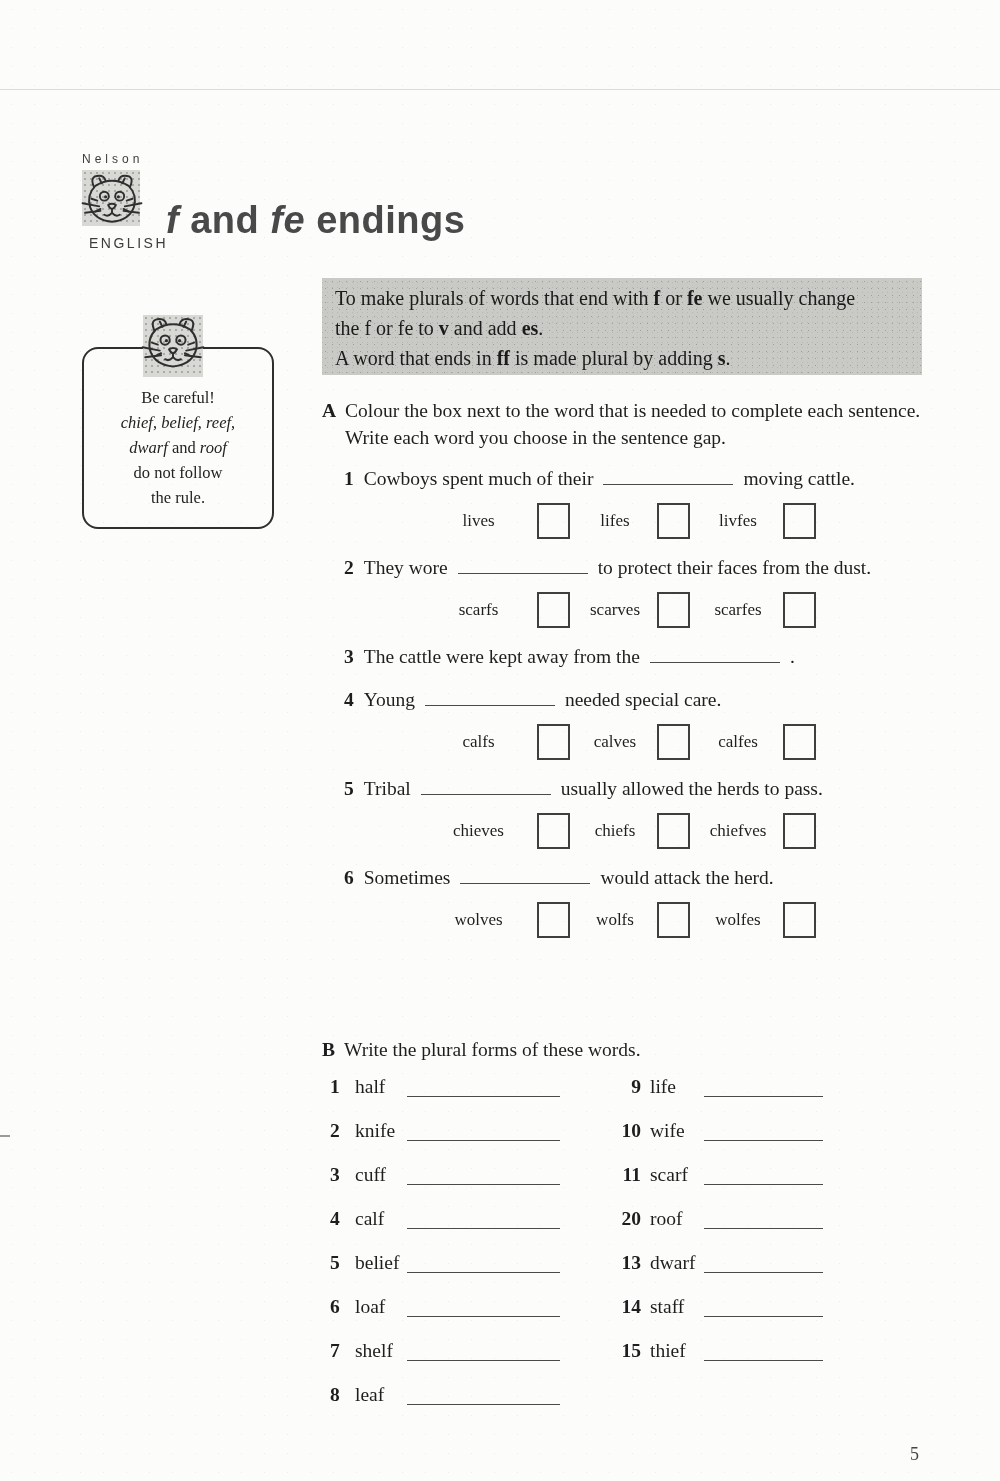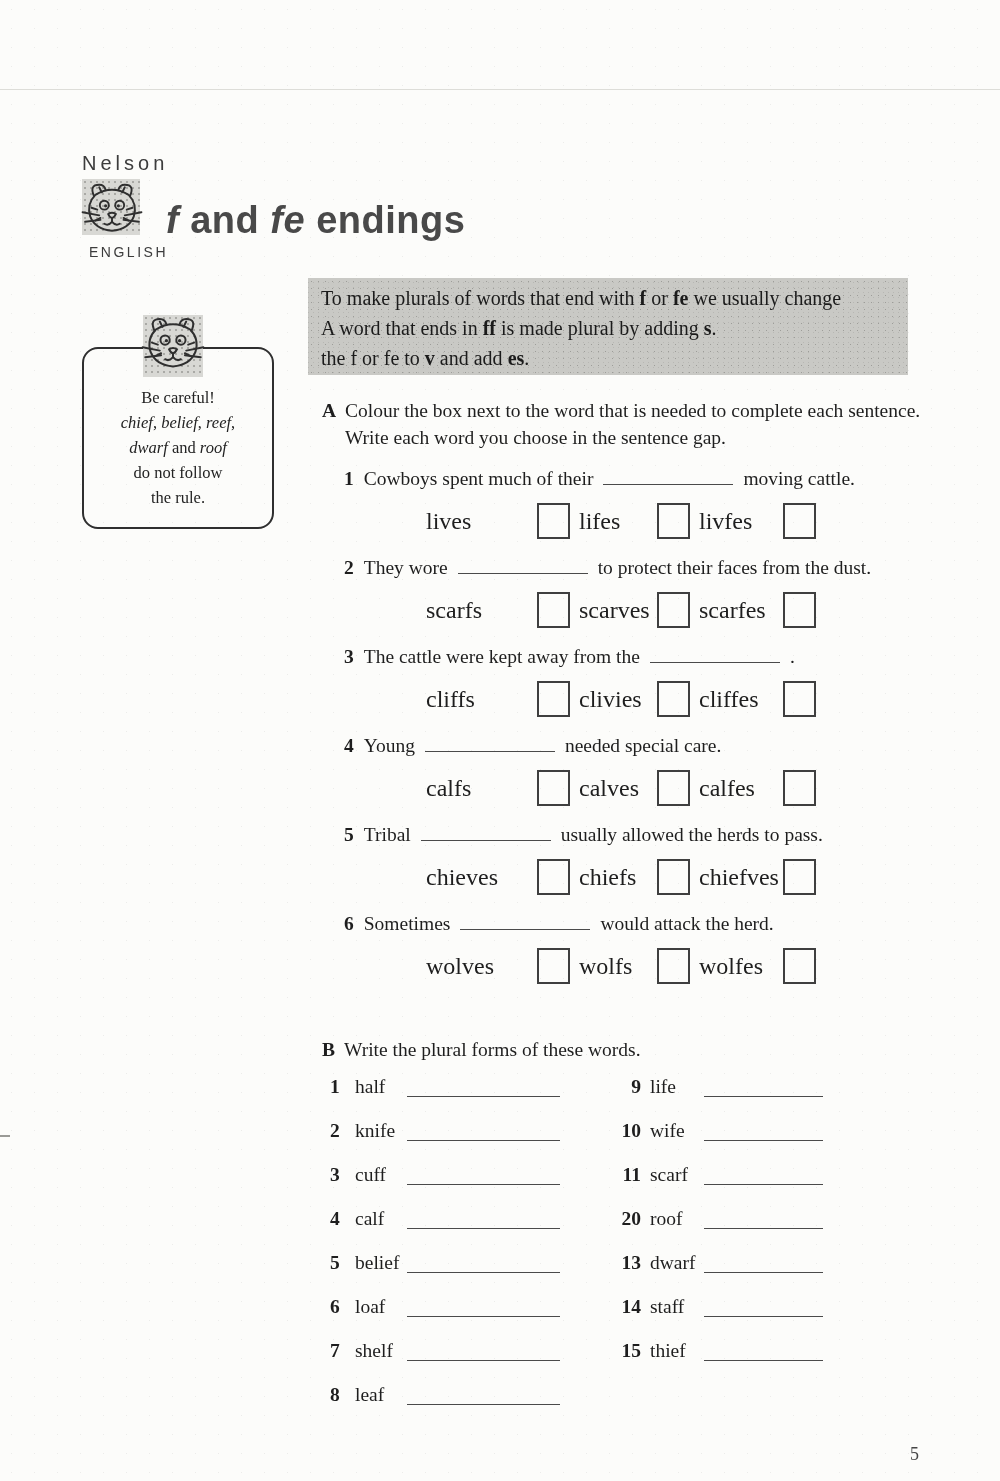--- a/index.html
+++ b/index.html
@@ -13,40 +13,40 @@
     font-family:"Liberation Serif", serif;
     color:#222;
     overflow:hidden;
   }
   
   .scan-line{position:absolute;top:89px;left:0;width:100%;height:1px;background:#ddddd8;}
   .margin-dash{position:absolute;top:1135px;left:0;width:10px;height:2px;background:#9a9a96;}
 
   
   .logo{position:absolute;left:78px;top:152px;width:90px;font-family:"Liberation Sans", sans-serif;color:#3c3c3c;}
-  .logo-top{font-size:20px;letter-spacing:4px;padding-left:4px;}
+  .logo-top{font-size:12px;letter-spacing:4px;padding-left:4px;}
   .logo-tiger-wrap{position:relative;width:68px;height:64px;margin-top:2px;}
   .speckle{
     background-color:#d8d8d4;
     background-image:radial-gradient(#a9a9a5 0.8px, transparent 0.8px),radial-gradient(#c2c2be 0.7px, transparent 0.7px);
     background-size:6px 6px,4px 4px;background-position:0 0,2px 3px;
   }
   .logo-speckle{position:absolute;left:4px;top:2px;width:58px;height:56px;}
   .tiger-svg{position:absolute;left:0;top:0;width:68px;height:64px;}
   .logo-bottom{font-size:14px;letter-spacing:2.5px;margin-top:3px;text-align:right;}
 
   .page-title{
     position:absolute;left:166px;top:174px;
     font-family:"Liberation Sans", sans-serif;
     font-weight:700;font-size:38px;letter-spacing:0.5px;color:#494949;
   }
 
   
   .rule-box{
-    position:absolute;left:308px;top:278px;width:600px;height:97px;
+    position:absolute;left:322px;top:278px;width:600px;height:97px;
     box-sizing:border-box;padding:5px 13px;
     background-color:#c9c9c5;
     background-image:radial-gradient(#9d9d99 0.8px, transparent 0.8px),radial-gradient(#b7b7b3 0.7px, transparent 0.7px);
     background-size:7px 7px,5px 5px;background-position:0 0,3px 2px;
     font-size:20px;line-height:30px;color:#1b1b1b;
   }
 
   
   .careful-box{
     position:absolute;left:82px;top:347px;width:192px;height:182px;
@@ -71,21 +71,21 @@
   .q-num{font-weight:700;margin-right:10px;}
   .blank{
     display:inline-block;width:130px;height:14px;
     border-bottom:1.5px solid #4a4a4a;margin:0 10px;vertical-align:baseline;
   }
   .q-options{
     display:grid;grid-template-columns:105px 36px 72px 36px 78px 36px;
     column-gap:6px;align-items:center;
     margin:8px 0 0 82px;height:38px;
   }
-  .opt-label{font-size:24px;color:#1e1e1e;text-align:left;}
+  .opt-label{font-size:17px;color:#1e1e1e;text-align:center;}
   .checkbox{
     width:33px;height:36px;box-sizing:border-box;
     border:2px solid #3f3f3f;background:transparent;
   }
 
   
   .b-grid{position:absolute;left:330px;top:1072px;display:grid;grid-template-columns:230px 210px;column-gap:53px;}
   .b-row{display:flex;align-items:baseline;line-height:30px;margin-bottom:14px;font-size:19.5px;color:#1e1e1e;}
   .b-num{font-weight:700;flex:0 0 16px;}
   .b-col-right .b-num{flex:0 0 28px;text-align:right;}
@@ -133,22 +133,22 @@
         </g>
       </svg>
     </div>
     <div class="logo-bottom">ENGLISH</div>
   </div>
 
   <h1 class="page-title"><span style="font-style: italic;">f</span><span> and </span><span style="font-style: italic;">fe</span><span> endings</span></h1>
 
   <div class="rule-box">
     <div><span>To make plurals of words that end with </span><span style="font-weight: 700;">f</span><span> or </span><span style="font-weight: 700;">fe</span><span> we usually change</span></div>
+    <div><span>the f or fe to </span><span style="font-weight: 700;">v</span><span> and add </span><span style="font-weight: 700;">es</span><span>.</span></div>
     <div><span>A word that ends in </span><span style="font-weight: 700;">ff</span><span> is made plural by adding </span><span style="font-weight: 700;">s</span><span>.</span></div>
-    <div><span>the f or fe to </span><span style="font-weight: 700;">v</span><span> and add </span><span style="font-weight: 700;">es</span><span>.</span></div>
   </div>
 
   <div class="careful-box">
     <div class="careful-text">
       <div><span>Be careful!</span></div>
       <div><span style="font-style: italic;">chief</span><span>, </span><span style="font-style: italic;">belief</span><span>, </span><span style="font-style: italic;">reef</span><span>,</span></div>
       <div><span style="font-style: italic;">dwarf</span><span> and </span><span style="font-style: italic;">roof</span></div>
       <div><span>do not follow</span></div>
       <div><span>the rule.</span></div>
     </div>
@@ -203,28 +203,20 @@
           <span class="checkbox"></span>
         <span class="opt-label">scarves</span>
           <span class="checkbox"></span>
         <span class="opt-label">scarfes</span>
           <span class="checkbox"></span>
       </div>
     </div>
 
     <div class="question">
       <div class="q-sentence"><span class="q-num">3</span><span>The cattle were kept away from the</span><span class="blank"></span><span>.</span></div>
-      <div class="q-options">
-        <span class="opt-label">cliffs</span>
-          <span class="checkbox"></span>
-        <span class="opt-label">clivies</span>
-          <span class="checkbox"></span>
-        <span class="opt-label">cliffes</span>
-          <span class="checkbox"></span>
-      </div>
     </div>
 
     <div class="question">
       <div class="q-sentence"><span class="q-num">4</span><span>Young</span><span class="blank"></span><span>needed special care.</span></div>
       <div class="q-options">
         <span class="opt-label">calfs</span>
           <span class="checkbox"></span>
         <span class="opt-label">calves</span>
           <span class="checkbox"></span>
         <span class="opt-label">calfes</span>

